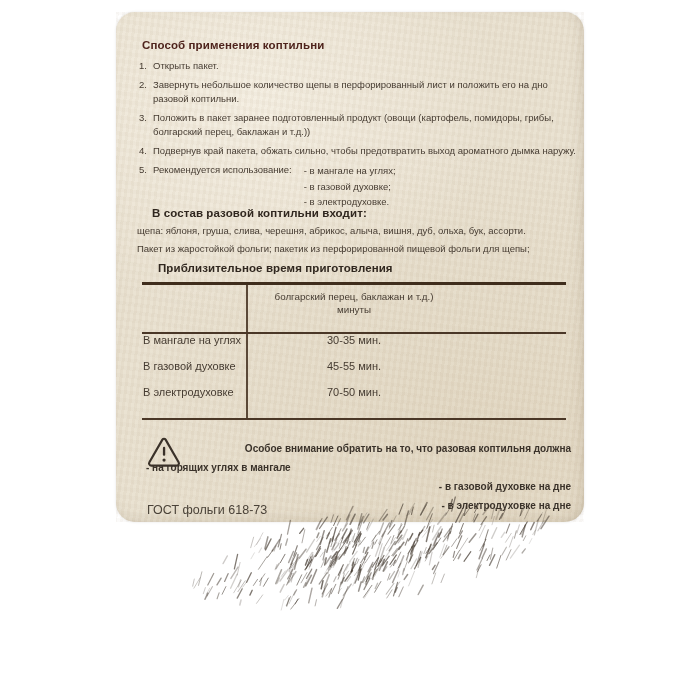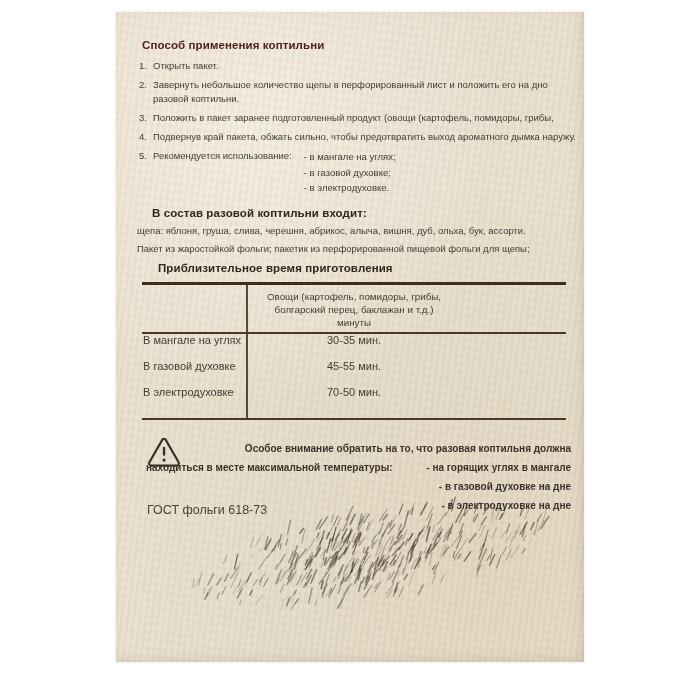--- a/index.html
+++ b/index.html
@@ -1,25 +1,25 @@
 <!DOCTYPE html>
 <html><head>
 <meta charset="utf-8">
 <style>
   html,body{margin:0;padding:0;}
   .stage{position:relative;width:700px;height:700px;background:#ffffff;overflow:hidden;
          font-family:"Liberation Sans",sans-serif;}
-  .paper{position:absolute;left:116px;top:12px;width:468px;height:650px;
+  .paper{position:absolute;left:116px;top:12px;width:468px;height:510px;
          background:
            radial-gradient(90% 70% at 28% 18%, rgba(255,251,242,.50), rgba(255,251,242,0) 60%),
            radial-gradient(120% 90% at 80% 85%, rgba(203,184,150,.26), rgba(203,184,150,0) 65%),
            #e9e1d0;
          box-shadow: inset -8px 0 16px -10px rgba(120,100,75,.30),
                      inset 0 -8px 16px -10px rgba(120,100,75,.22),
-                     0 0 3px rgba(0,0,0,.10);}
+                     0 0 3px rgba(0,0,0,.10); border-radius: 19px;}
   .paper::before{content:"";position:absolute;inset:0;pointer-events:none;
          background:
            repeating-linear-gradient(97deg, rgba(150,125,95,.045) 0 3px, rgba(255,255,255,.05) 3px 6px),
            repeating-linear-gradient(7deg, rgba(150,125,95,.035) 0 4px, rgba(255,255,255,0) 4px 8px);}
   .h-accent{position:absolute;font-size:11.5px;font-weight:700;color:#4e231c;letter-spacing:.1px;line-height:18px;}
   .h-dark{position:absolute;font-size:11.5px;font-weight:700;color:#30271f;letter-spacing:.1px;line-height:18px;padding-left:16px;}
   
   .steps{position:absolute;left:23px;top:47px;width:432px;margin:0;padding:0;list-style:none;
          font-size:9.5px;color:#453b31;}
   .step{display:flex;line-height:14px;margin:0 0 5px 0;}
@@ -73,20 +73,21 @@
         <span class="num">2.</span>
         <span class="lines">
             <span class="ln">Завернуть небольшое количество щепы в перфорированный лист и положить его на дно</span>
             <span class="ln">разовой коптильни.</span>
           </span>
       </li>
       <li class="step">
         <span class="num">3.</span>
         <span class="lines">
             <span class="ln">Положить в пакет заранее подготовленный продукт (овощи (картофель, помидоры, грибы,</span>
+            <span class="ln">болгарский перец, баклажан и т.д.))</span>
           </span>
       </li>
       <li class="step">
         <span class="num">4.</span>
         <span class="lines">
             <span class="ln">Подвернув край пакета, обжать сильно, чтобы предотвратить выход ароматного дымка наружу.</span>
           </span>
       </li>
       <li class="step">
         <span class="num">5.</span>
@@ -105,21 +106,20 @@
       <span class="ln">щепа: яблоня, груша, слива, черешня, абрикос, алыча, вишня, дуб, ольха, бук, ассорти.</span>
       <span class="ln">Пакет из жаростойкой фольги; пакетик из перфорированной пищевой фольги для щепы;</span>
     </div>
 
     <div class="h-dark" style="left:26px;top:247px;">Приблизительное время приготовления</div>
 
     <div class="ctable">
       <div class="vline"></div>
       <div class="thead">
         <div class="hd">
-          <span class="ln">Овощи (картофель, помидоры, грибы,</span>
           <span class="ln">болгарский перец, баклажан и т.д.)</span>
           <span class="ln">минуты</span>
         </div>
       </div>
       <div class="trow">
         <span class="lbl">В мангале на углях</span>
         <span class="val">30-35 мин.</span>
       </div>
       <div class="trow">
         <span class="lbl">В газовой духовке</span>
@@ -135,21 +135,20 @@
       <svg width="34" height="30" viewBox="0 0 36 32" aria-hidden="true">
         <path d="M16.3 2.8 L2.4 27.0 a2.4 2.4 0 0 0 2.1 3.6 h27.0 a2.4 2.4 0 0 0 2.1 -3.6 L19.7 2.8 a2 2 0 0 0 -3.4 0 Z" fill="none" stroke="#3a3129" stroke-width="2.3" stroke-linejoin="round"></path>
         <rect x="16.8" y="10.5" width="2.5" height="9.5" rx="1.2" fill="#3a3129"></rect>
         <circle cx="18.05" cy="24.6" r="1.7" fill="#3a3129"></circle>
       </svg>
     </div>
 
     <div class="wtext">
       <div class="w-r">Особое внимание обратить на то, что разовая коптильня должна</div>
       <div class="w-flex">
-        <span>находиться в месте максимальной температуры:</span>
         <span>- на горящих углях в мангале</span>
       </div>
       <div class="w-r">- в газовой духовке на дне</div>
       <div class="w-r">- в электродуховке на дне</div>
     </div>
 
     <div class="gost">ГОСТ фольги 618-73</div>
 
     <svg id="sketch" class="sketch" width="468" height="674" viewBox="0 0 468 674" aria-hidden="true">
         <line x1="207.0" y1="548.0" x2="209.3" y2="537.3" stroke="#41372d" stroke-width="1.27" stroke-opacity="0.47" stroke-linecap="round"></line>

